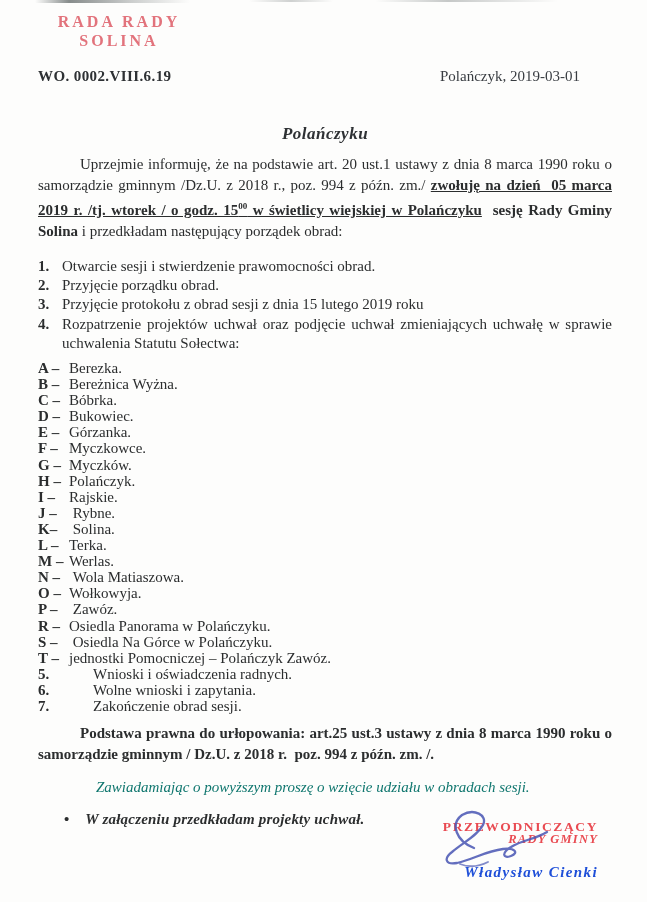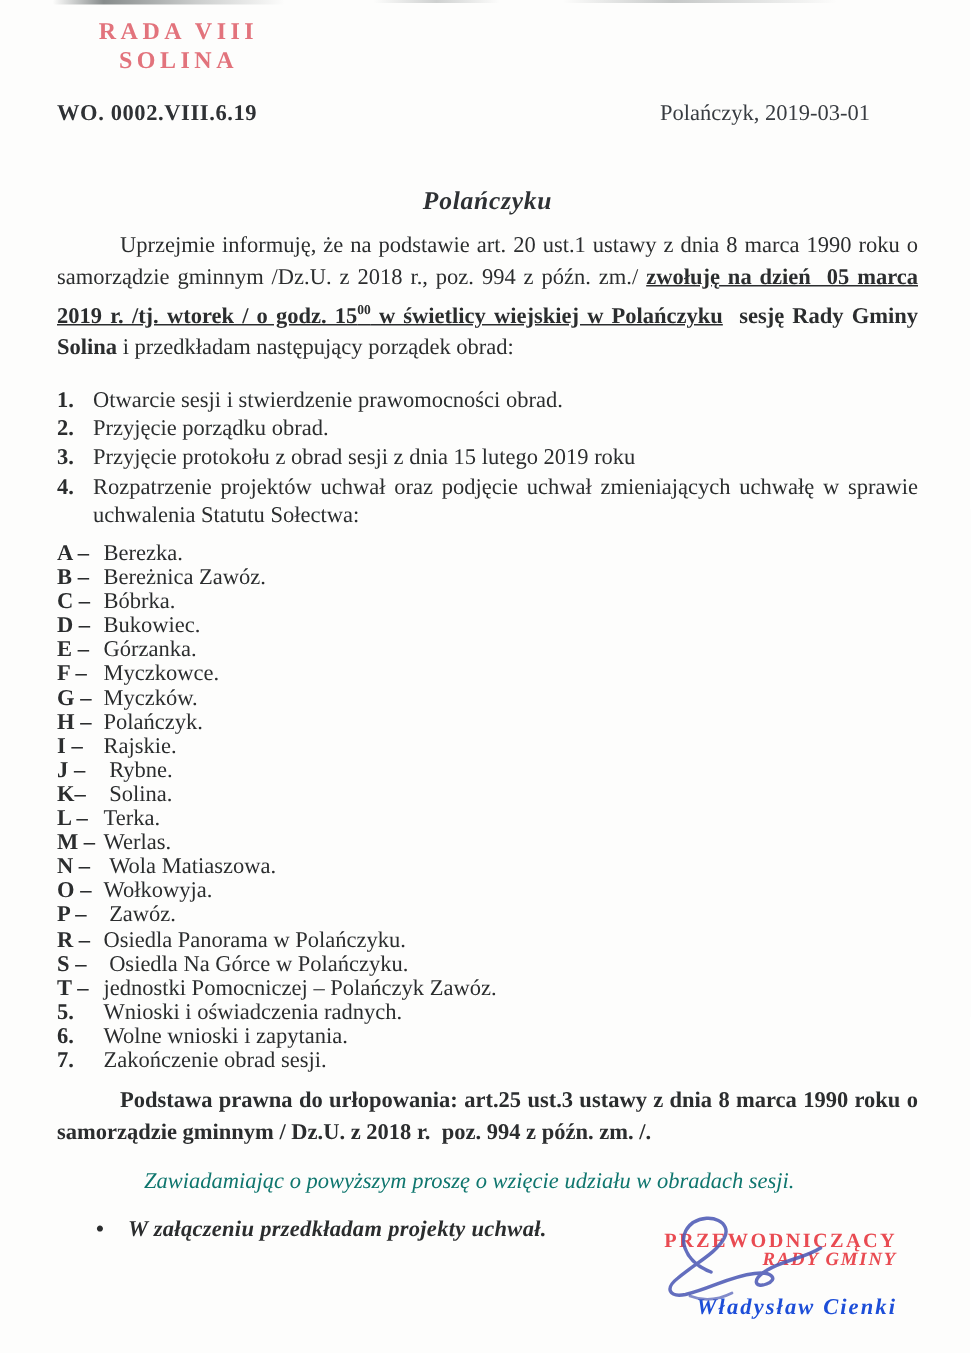--- a/index.html
+++ b/index.html
@@ -49,21 +49,21 @@
   .agenda .lbl{flex:0 0 24px;font-weight:bold;}
   .agenda .txt{flex:1;text-align:justify;}
 
   .villages{margin-top:7px;}
   .villages .row{display:flex;line-height:16.1px;font-size:15px;}
   .villages .lbl{flex:0 0 31px;font-weight:bold;}
   .villages .txt{flex:1;}
 
   .agenda-end .row{display:flex;line-height:16.1px;font-size:15px;}
   .agenda-end .lbl{flex:0 0 31px;font-weight:bold;}
-  .agenda-end .txt{flex:1;}
+  .agenda-end .txt{flex:1;margin-left:24px;}
 
   .legal{margin-top:9px;text-align:justify;font-size:15px;line-height:20.5px;text-indent:42px;font-weight:bold;}
   .notice{margin-top:13px;margin-left:58px;font-weight:normal;font-style:italic;font-size:15px;color:#0f766e;}
   .attachment{margin-top:15px;margin-left:26px;display:flex;font-size:15px;}
   .attachment .bullet{margin-right:16px;font-weight:bold;}
   .attachment .txt{font-weight:bold;font-style:italic;letter-spacing:.2px;}
 
   .sig{position:absolute;left:388px;top:820px;width:210px;text-align:right;}
   .sig .s1{color:#e94b52;font-weight:bold;font-size:13.5px;letter-spacing:1.6px;line-height:13px;}
   .sig .s2{color:#e94b52;font-weight:bold;font-size:12.5px;letter-spacing:1.2px;line-height:13px;font-style:italic;}
@@ -73,21 +73,21 @@
 </head>
 <body>
 
 <div class="page">
 
   <div class="art art1"></div>
   <div class="art art2"></div>
   <div class="art art3"></div>
 
   <div class="stamp-top">
-    <div>RADA VIII</div>
+    <div>RADA RADY</div>
     <div>SOLINA</div>
   </div>
 
   <div class="dateline">Polańczyk, 2019-03-01</div>
   <div class="refnum">WO. 0002.VIII.6.19</div>
 
   <div class="content">
 
     <h1 class="title">Polańczyku</h1>
 
@@ -112,21 +112,21 @@
       </div>
     </div>
 
     <div class="villages">
       <div class="row">
         <span class="lbl">A –</span>
         <span class="txt">Berezka.</span>
       </div>
       <div class="row">
         <span class="lbl">B –</span>
-        <span class="txt">Bereżnica Zawóz.</span>
+        <span class="txt">Bereżnica Wyżna.</span>
       </div>
       <div class="row">
         <span class="lbl">C –</span>
         <span class="txt">Bóbrka.</span>
       </div>
       <div class="row">
         <span class="lbl">D –</span>
         <span class="txt">Bukowiec.</span>
       </div>
       <div class="row">

